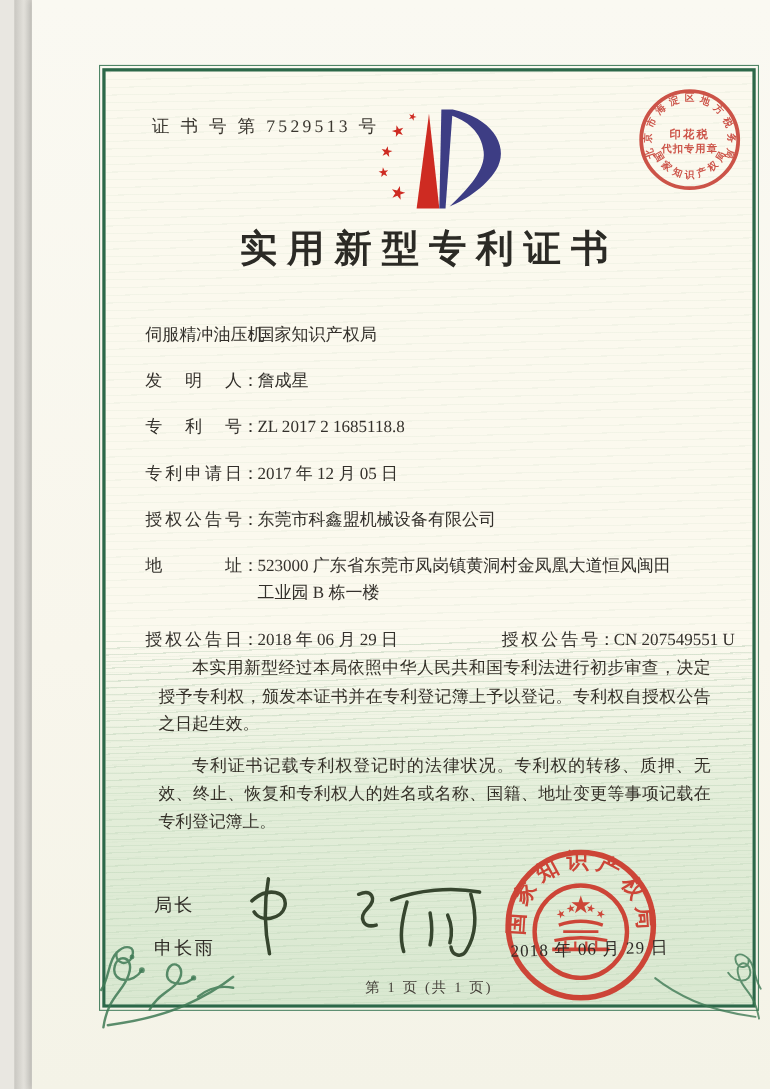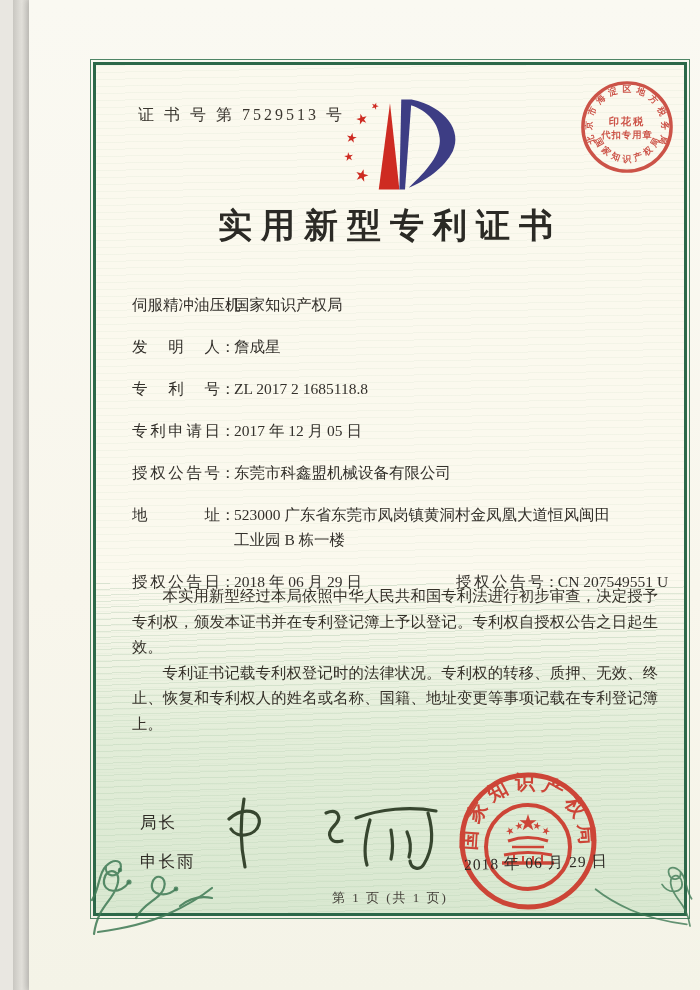--- a/index.html
+++ b/index.html
@@ -31,21 +31,21 @@
   .frow{margin-bottom:19px;line-height:23px;white-space:nowrap;}
   .fl{display:inline-block;width:88px;text-align:justify;text-align-last:justify;vertical-align:top;}
   .colon{display:inline-block;width:14px;vertical-align:top;}
   .fv{display:inline-block;vertical-align:top;white-space:normal;}
   .addr .fv{max-width:440px;}
   .addr-l2{margin-top:2px;}
   .grant{display:flex;justify-content:flex-end;}
   .grant .left{width:340px;}
   .paras{position:absolute;left:36px;right:26px;top:518px;
     font-size:15.3px;line-height:25.5px;text-align:justify;color:#343028;}
-  .paras p{margin:0;text-indent:2em;}
+  .paras p{margin:12px;text-indent:2em;}
   .signer{position:absolute;left:44px;top:748px;font-size:16.5px;line-height:20px;color:#2f2c26;z-index:3;}
   .signer div{margin-bottom:19px;letter-spacing:2px;}
   .signature{position:absolute;left:118px;top:726px;z-index:3;}
   .seal{position:absolute;left:352px;top:696px;z-index:2;}
   .seal-date{position:absolute;left:356px;top:788px;width:168px;text-align:center;
     font-size:15.5px;letter-spacing:1px;color:#2d2a25;transform:rotate(-1.5deg);z-index:3;}
   .stamp{position:absolute;right:8px;top:13px;z-index:2;}
   .footer{position:absolute;left:0;right:0;bottom:6px;text-align:center;
     font-size:13px;letter-spacing:2px;color:#45413a;}
   .orn-bl{position:absolute;left:-12px;bottom:-26px;z-index:2;}

